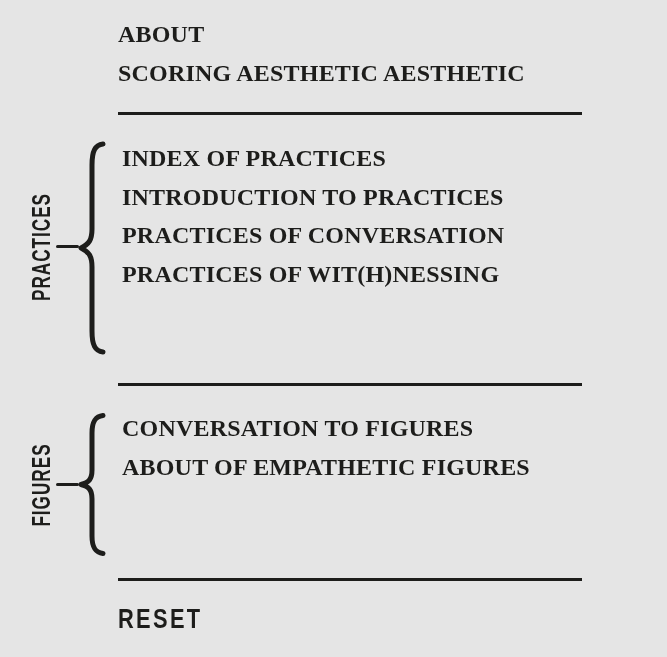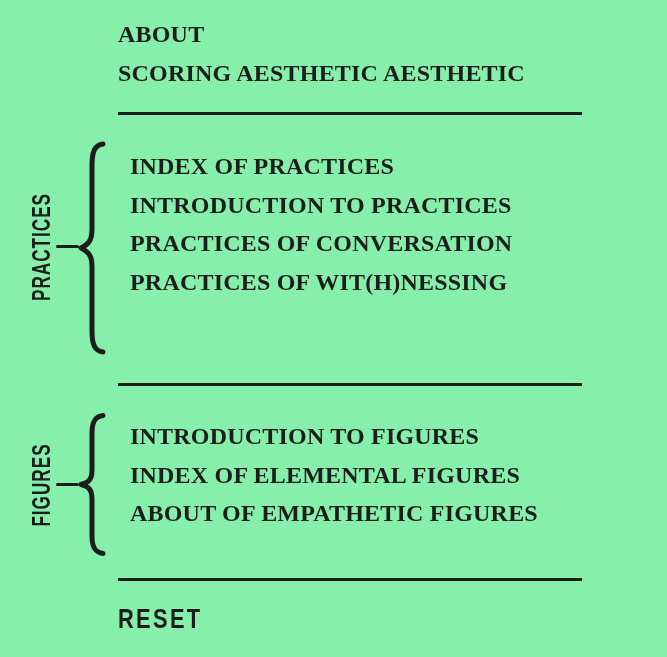--- a/index.html
+++ b/index.html
@@ -1,20 +1,20 @@
 <!DOCTYPE html>
 <html><head>
 <meta charset="utf-8">
 <style>
   html, body { margin: 0; padding: 0; background: #ffffff; }
   .page {
     position: relative;
     width: 667px;
     height: 657px;
-    background: #86efac;
+    background: #e5e5e5;
     color: #1d1d1b;
     font-family: "Liberation Serif", "DejaVu Serif", serif;
     overflow: hidden;
   }
   .top-links {
     position: absolute;
     left: 118px;
     top: 15px;
     line-height: 38.6px;
   }
@@ -34,21 +34,21 @@
     width: 464px;
     height: 3px;
     background: #1d1d1b;
   }
   .rule-1 { top: 112px; }
   .rule-2 { top: 383px; height: 2.5px; }
   .rule-3 { top: 578px; height: 2.5px; }
   .list {
     position: absolute;
     left: 118px;
-    margin: 12px;
+    margin: 4px;
     padding: 0;
     list-style: none;
     line-height: 38.6px;
   }
   .list-practices { top: 135px; }
   .list-figures   { top: 405px; }
   .side-label {
     position: absolute;
     font-family: "Liberation Sans", "DejaVu Sans", sans-serif;
     font-weight: bold;
@@ -124,24 +124,21 @@
   <svg class="brace brace-practices" width="29" height="216" viewBox="0 0 29 216">
     <path d="M 26 4 C 18 5 15 11 15 25 L 15 89 C 15 100 12 104 4 108 C 12 112 15 116 15 127 L 15 191 C 15 205 18 211 26 212" fill="none" stroke="#1d1d1b" stroke-width="5" stroke-linecap="round" stroke-linejoin="round"></path>
   </svg>
   <div class="dash dash-practices"></div>
   <div class="side-label side-label-practices">PRACTICES</div>
 
   <div class="rule rule-2"></div>
 
   <ul class="list list-figures">
     <li>
-        <a class="menu-item">INTRODUCTION TO FIGURES</a>
-      </li>
-    <li>
-        <a class="menu-item">INDEX OF ELEMENTAL FIGURES</a>
+        <a class="menu-item">CONVERSATION TO FIGURES</a>
       </li>
     <li>
         <a class="menu-item">ABOUT OF EMPATHETIC FIGURES</a>
       </li>
   </ul>
 
   <svg class="brace brace-figures" width="29" height="145" viewBox="0 0 29 145">
     <path d="M 26 3.5 C 18 4.5 15 10 15 21 L 15 58 C 15 67 12 70.5 4 72.5 C 12 74.5 15 78 15 87 L 15 124 C 15 135 18 140.5 26 141.5" fill="none" stroke="#1d1d1b" stroke-width="5" stroke-linecap="round" stroke-linejoin="round"></path>
   </svg>
   <div class="dash dash-figures"></div>

